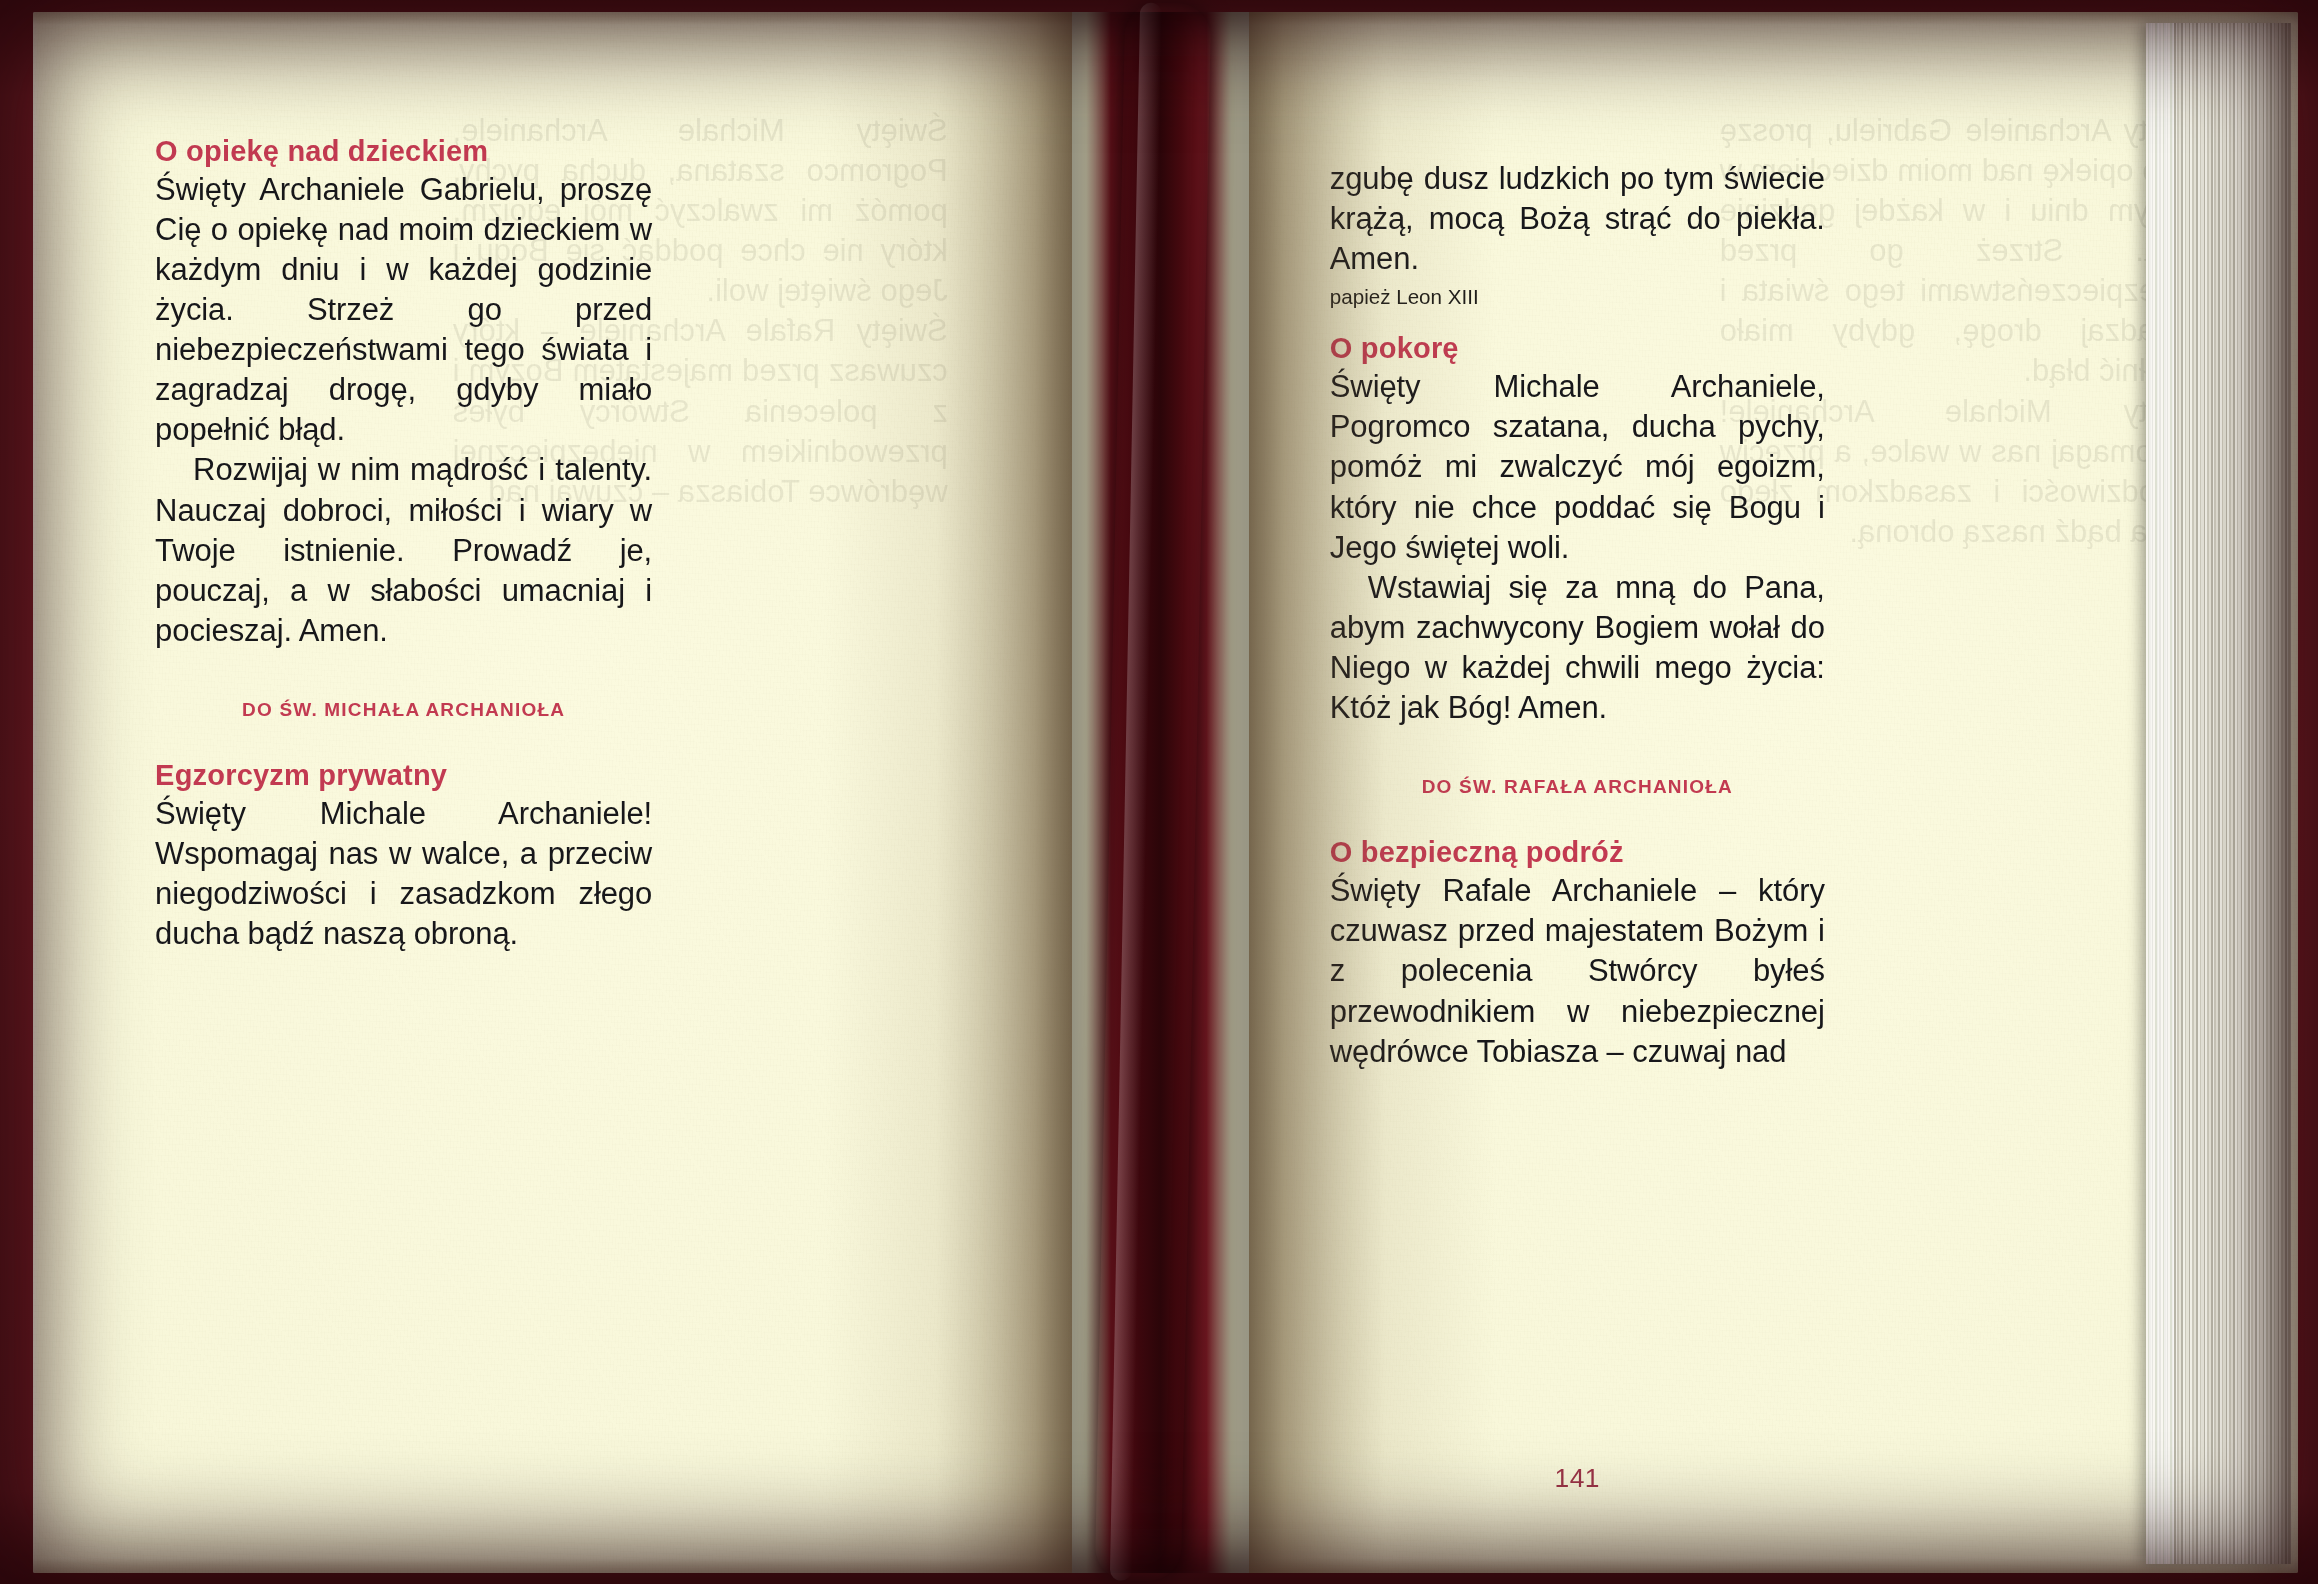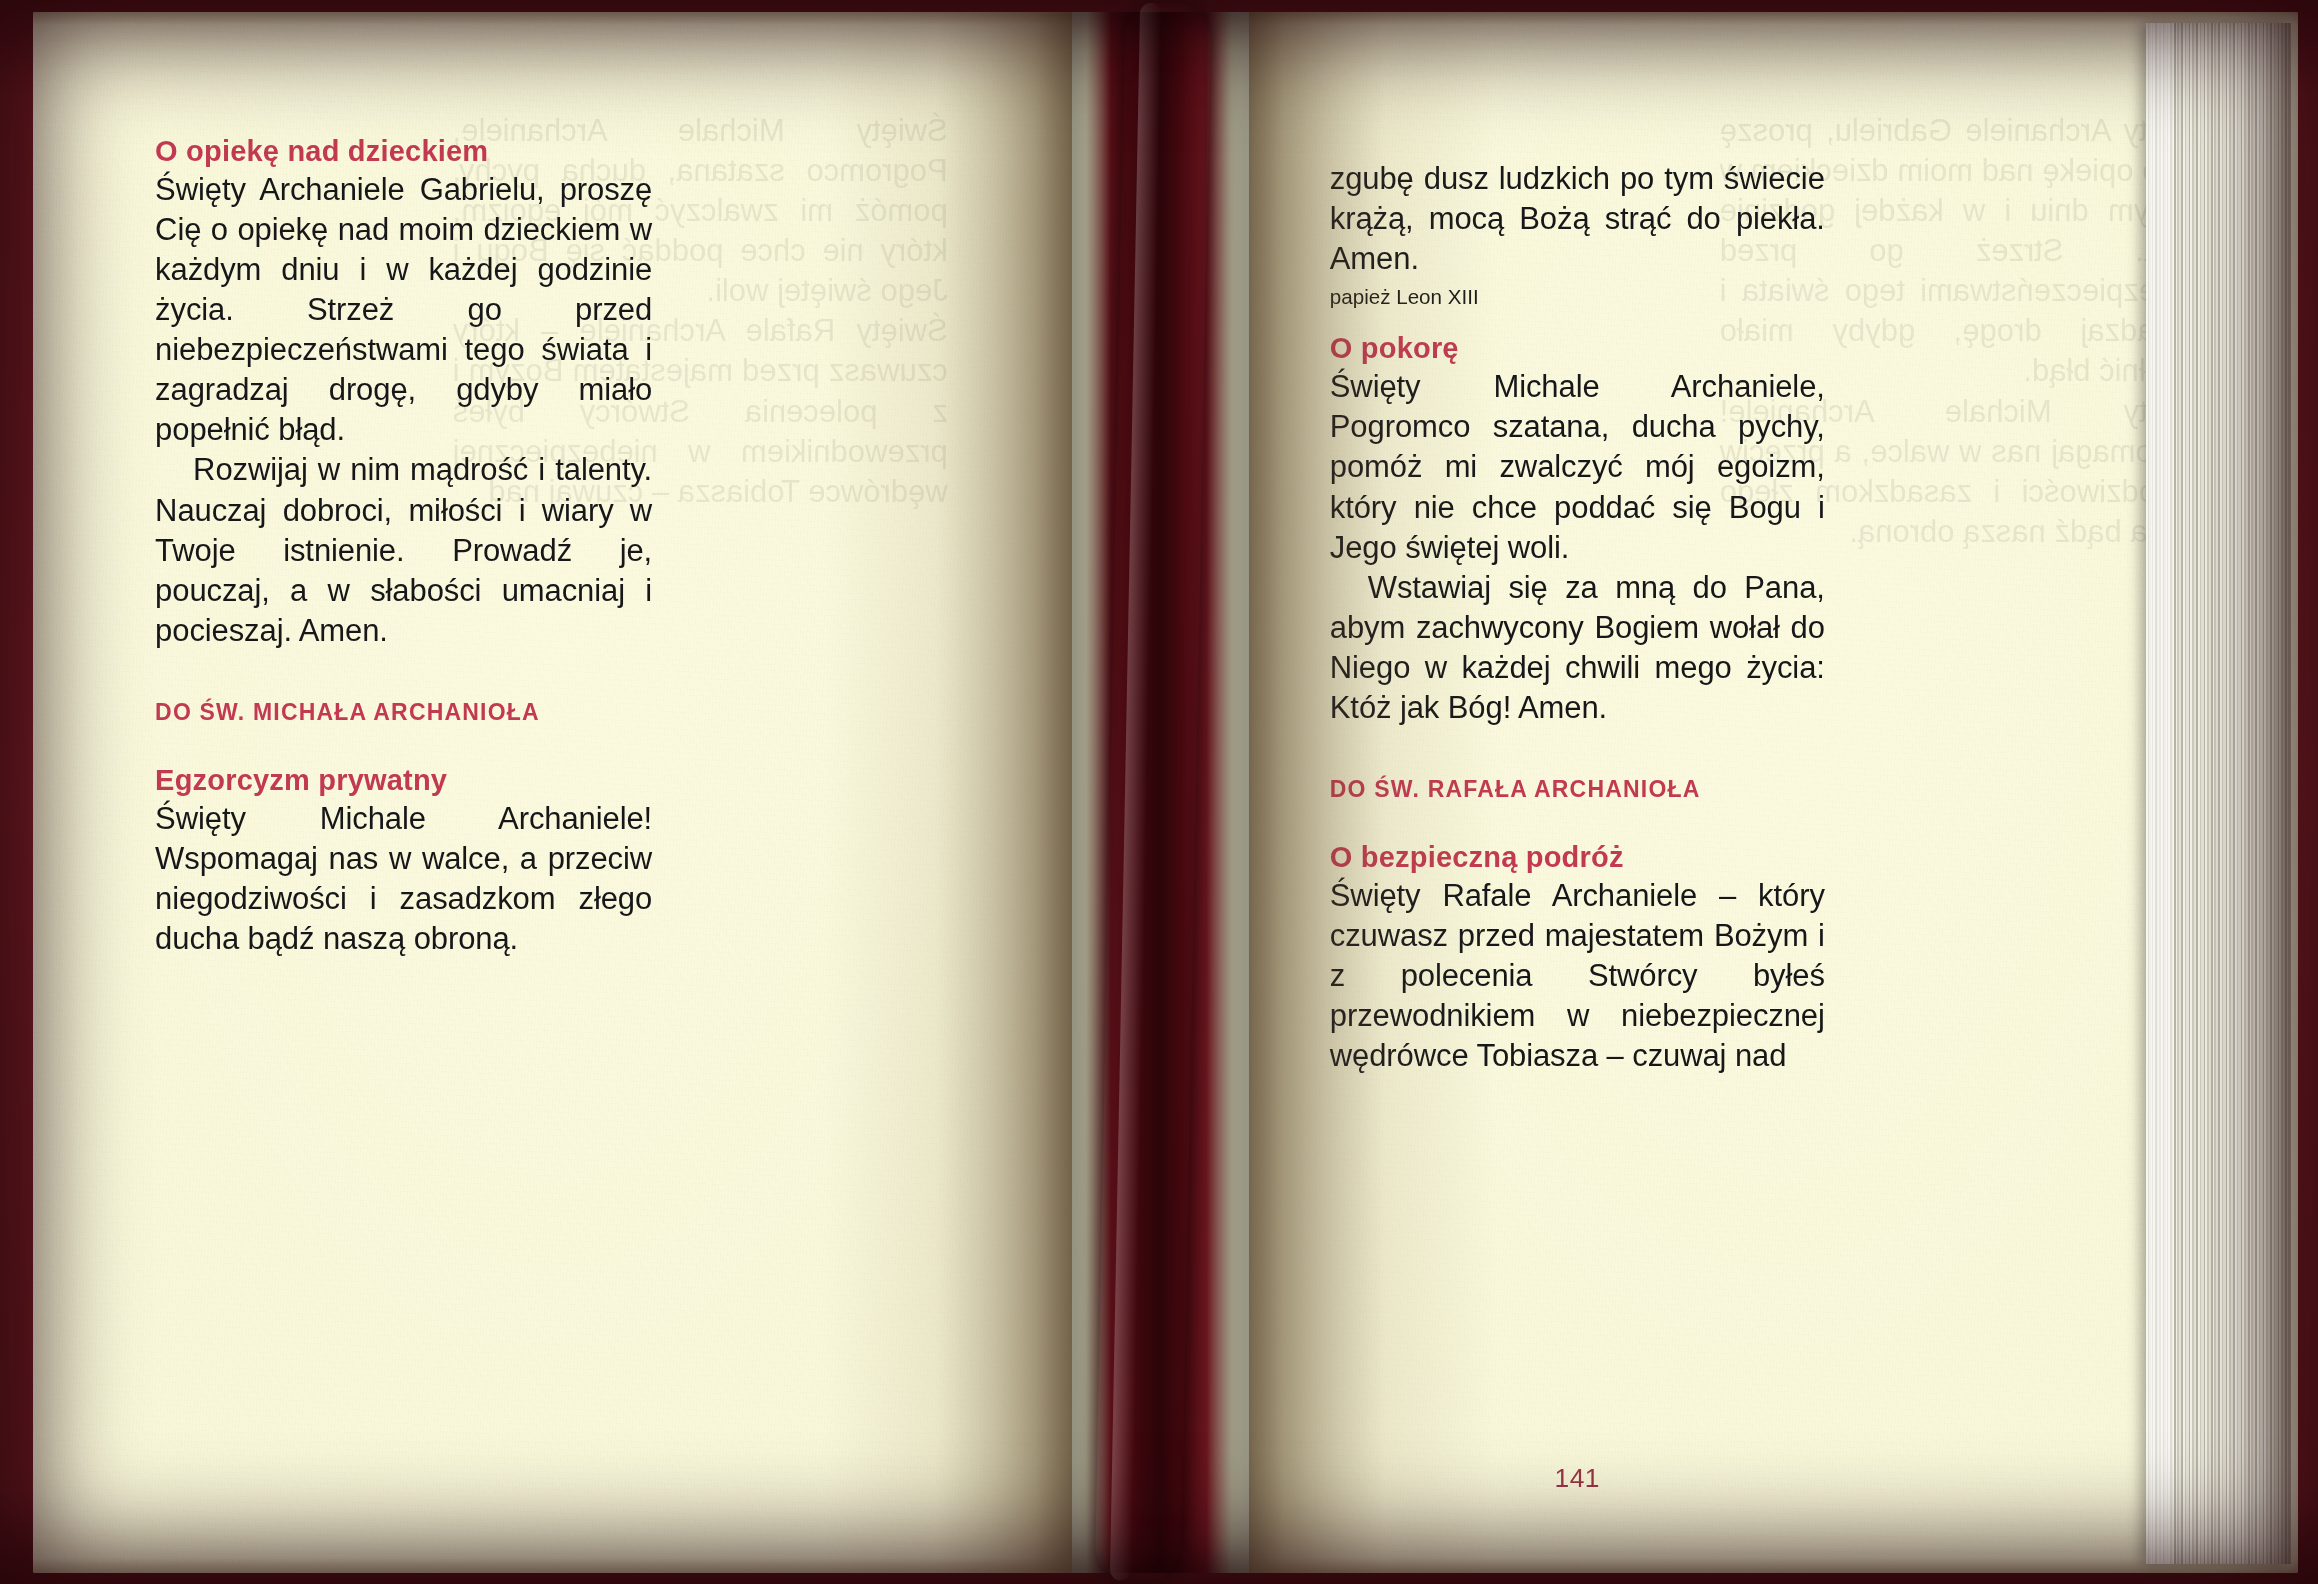--- a/index.html
+++ b/index.html
@@ -158,22 +158,23 @@
     color:#c23a51;
     font-weight:700;
     font-size:29px;
     letter-spacing:0.2px;
     margin:0 0 1.7px 0;
     line-height:1.18;
   }
   .h-major{
     color:#c23a51;
     font-weight:700;
-    font-size:23px;
+    font-size:19px;
     letter-spacing:1.2px;
+    text-align:center;
     margin:0;
     line-height:1.2;
   }
   p.body{
     margin:0;
     font-size:31px;
     line-height:1.295;
     text-align:justify;
     text-justify:inter-word;
     color:#17171a;

